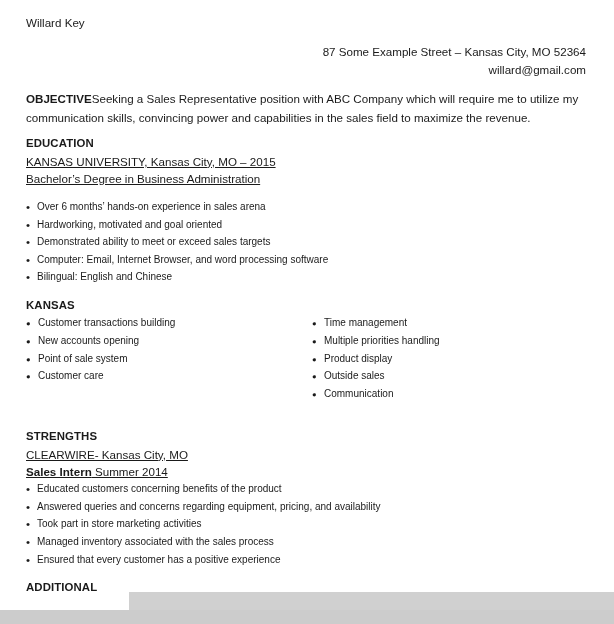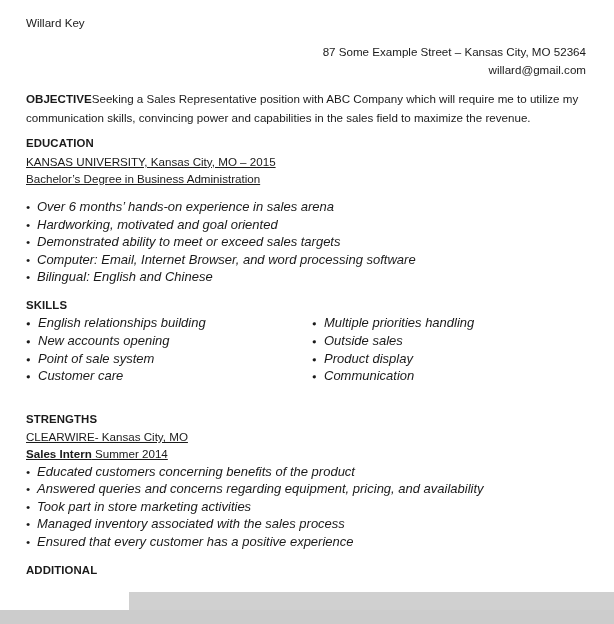--- a/index.html
+++ b/index.html
@@ -53,26 +53,25 @@
     line-height: 17.5px;
     letter-spacing: 0.1px;
   }
   .bold { font-weight: bold; }
   ul.bl {
     list-style: none;
     margin: 0;
     padding: 0;
   }
   ul.bl li {
-    font-size: 13px;
+    font-size: 10px;
     line-height: 17.6px;
     padding-left: 11px;
     position: relative;
     white-space: nowrap;
-    font-style: italic;
   }
   ul.bl li::before {
     content: "\2022";
     position: absolute;
     left: 0;
     top: 0;
     font-size: 11.6px;
   }
   ul.bl.big li { padding-left: 12px; }
   ul.bl.big li::before {
@@ -131,32 +130,33 @@
   <ul class="bl">
     <li>Over 6 months’ hands-on experience in sales arena</li>
     <li>Hardworking, motivated and goal oriented</li>
     <li>Demonstrated ability to meet or exceed sales targets</li>
     <li>Computer: Email, Internet Browser, and word processing software</li>
     <li>Bilingual: English and Chinese</li>
   </ul>
 
   <div class="gap-md"></div>
 
-  <h2 class="sec">SKILLS</h2>
+  <h2 class="sec">KANSAS</h2>
   <div class="skills-wrap">
     <ul class="bl big skills-col-left">
-      <li>English relationships building</li>
+      <li>Customer transactions building</li>
       <li>New accounts opening</li>
       <li>Point of sale system</li>
       <li>Customer care</li>
     </ul>
     <ul class="bl big skills-col-right">
+      <li>Time management</li>
       <li>Multiple priorities handling</li>
+      <li>Product display</li>
       <li>Outside sales</li>
-      <li>Product display</li>
       <li>Communication</li>
     </ul>
   </div>
 
   <div class="gap-xl"></div>
 
   <h2 class="sec">STRENGTHS</h2>
   <div class="line">CLEARWIRE- Kansas City, MO</div>
   <div class="line"><span class="bold">Sales Intern</span><span> Summer 2014</span></div>
   <ul class="bl">

